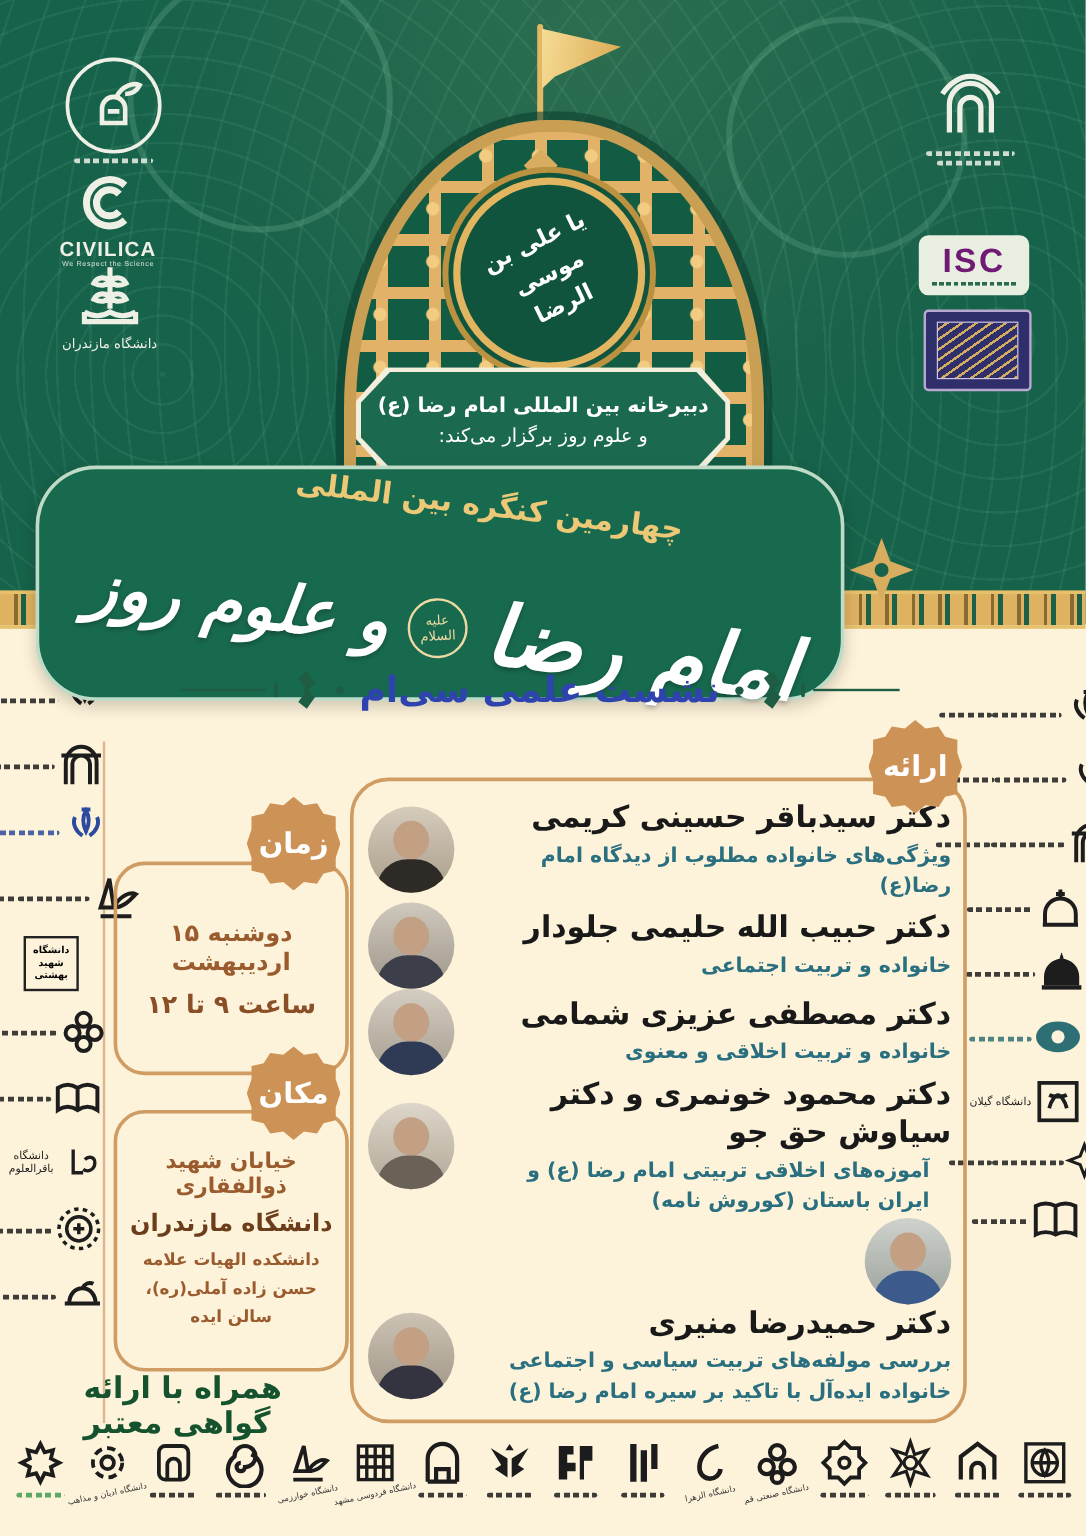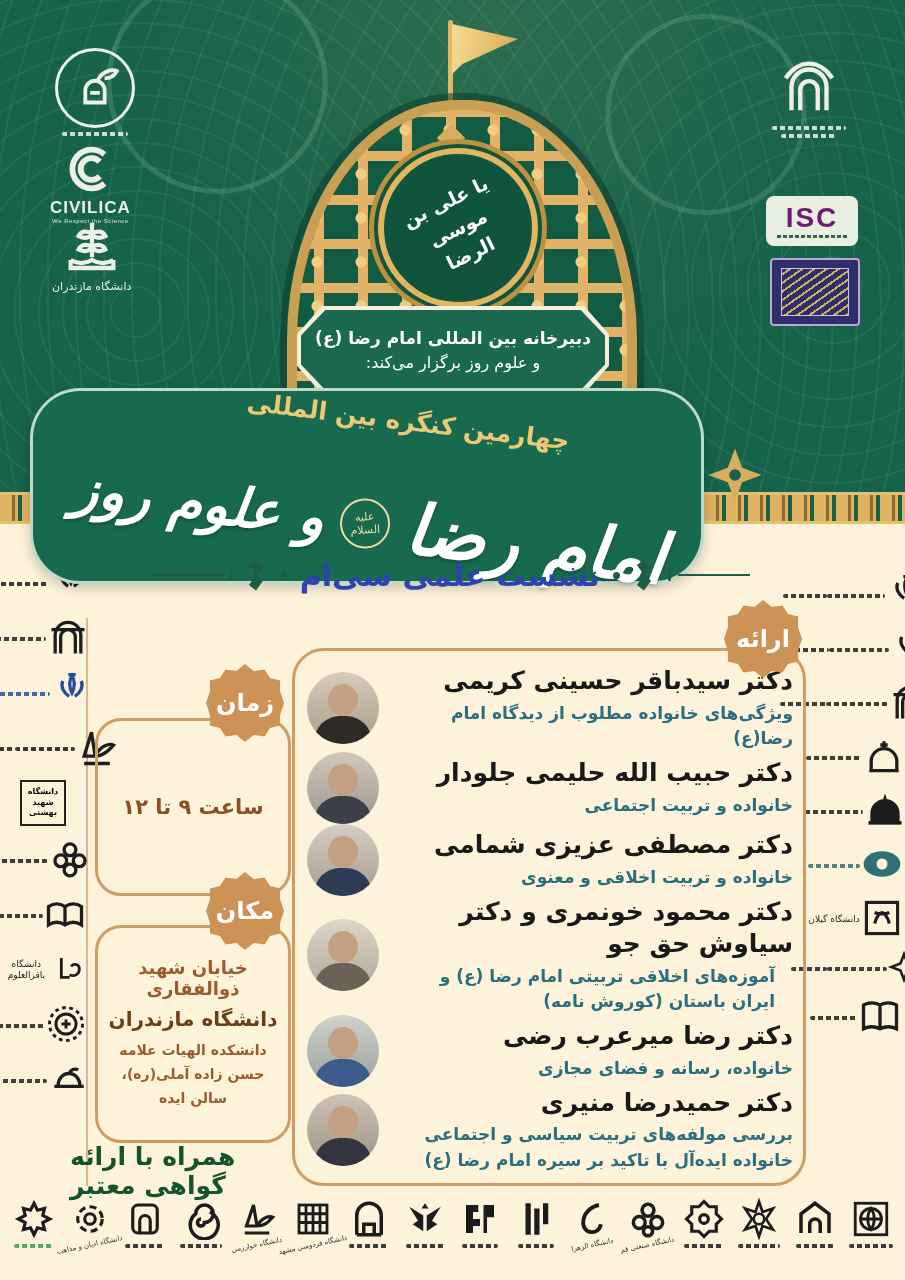--- a/index.html
+++ b/index.html
@@ -352,20 +352,21 @@
       <svg viewBox="0 0 24 24" fill="none" stroke="currentColor" stroke-width="1.8">
           <path d="M3 6c3-1.5 6-1.5 9 0 3-1.5 6-1.5 9 0v13c-3-1.5-6-1.5-9 0-3-1.5-6-1.5-9 0zM12 6v13"></path>
         </svg>
       <div class="sq" style="width:48px;"></div>
     </div>
   </div>
 
   <div class="badge zaman-badge">زمان</div>
   <div class="obox zaman-box">
     <div class="txt">
+      <div class="zl1">دوشنبه ۱۵ اردیبهشت</div>
       <div class="zl2">ساعت ۹ تا ۱۲</div>
     </div>
   </div>
 
   <div class="badge makan-badge">مکان</div>
   <div class="obox makan-box">
     <div class="txt" style="gap:8px;">
       <div class="ml1">خیابان شهید ذوالفقاری</div>
       <div class="ml2">دانشگاه مازندران</div>
       <div class="ml3">دانشکده الهیات علامه حسن زاده آملی(ره)، سالن ایده</div>
@@ -403,24 +404,20 @@
 
     <div class="srow">
       <div class="stext">
         <div class="sname">دکتر محمود خونمری و دکتر سیاوش حق جو</div>
         <div class="stopic" style="max-width:380px;margin-right:auto;margin-left:0;">آموزه‌های اخلاقی تربیتی امام رضا (ع) و ایران باستان (کوروش نامه)</div>
       </div>
       <div class="ph" style="--suit:#6b6257;--bg1:#ddd6ca;--bg2:#b0a795;"></div>
     </div>
 
     <div class="srow">
-      <div class="stext">
-        <div class="sname">دکتر رضا میرعرب رضی</div>
-        <div class="stopic">خانواده، رسانه و فضای مجازی</div>
-      </div>
       <div class="ph" style="--suit:#3c5a8c;--bg1:#cfd2cd;--bg2:#9aa09a;"></div>
     </div>
 
     <div class="srow">
       <div class="stext">
         <div class="sname">دکتر حمیدرضا منیری</div>
         <div class="stopic" style="max-width:420px;">بررسی مولفه‌های تربیت سیاسی و اجتماعی خانواده ایده‌آل با تاکید بر سیره امام رضا (ع)</div>
       </div>
       <div class="ph" style="--suit:#33343f;--bg1:#cdc3b4;--bg2:#9e9485;"></div>
     </div>

